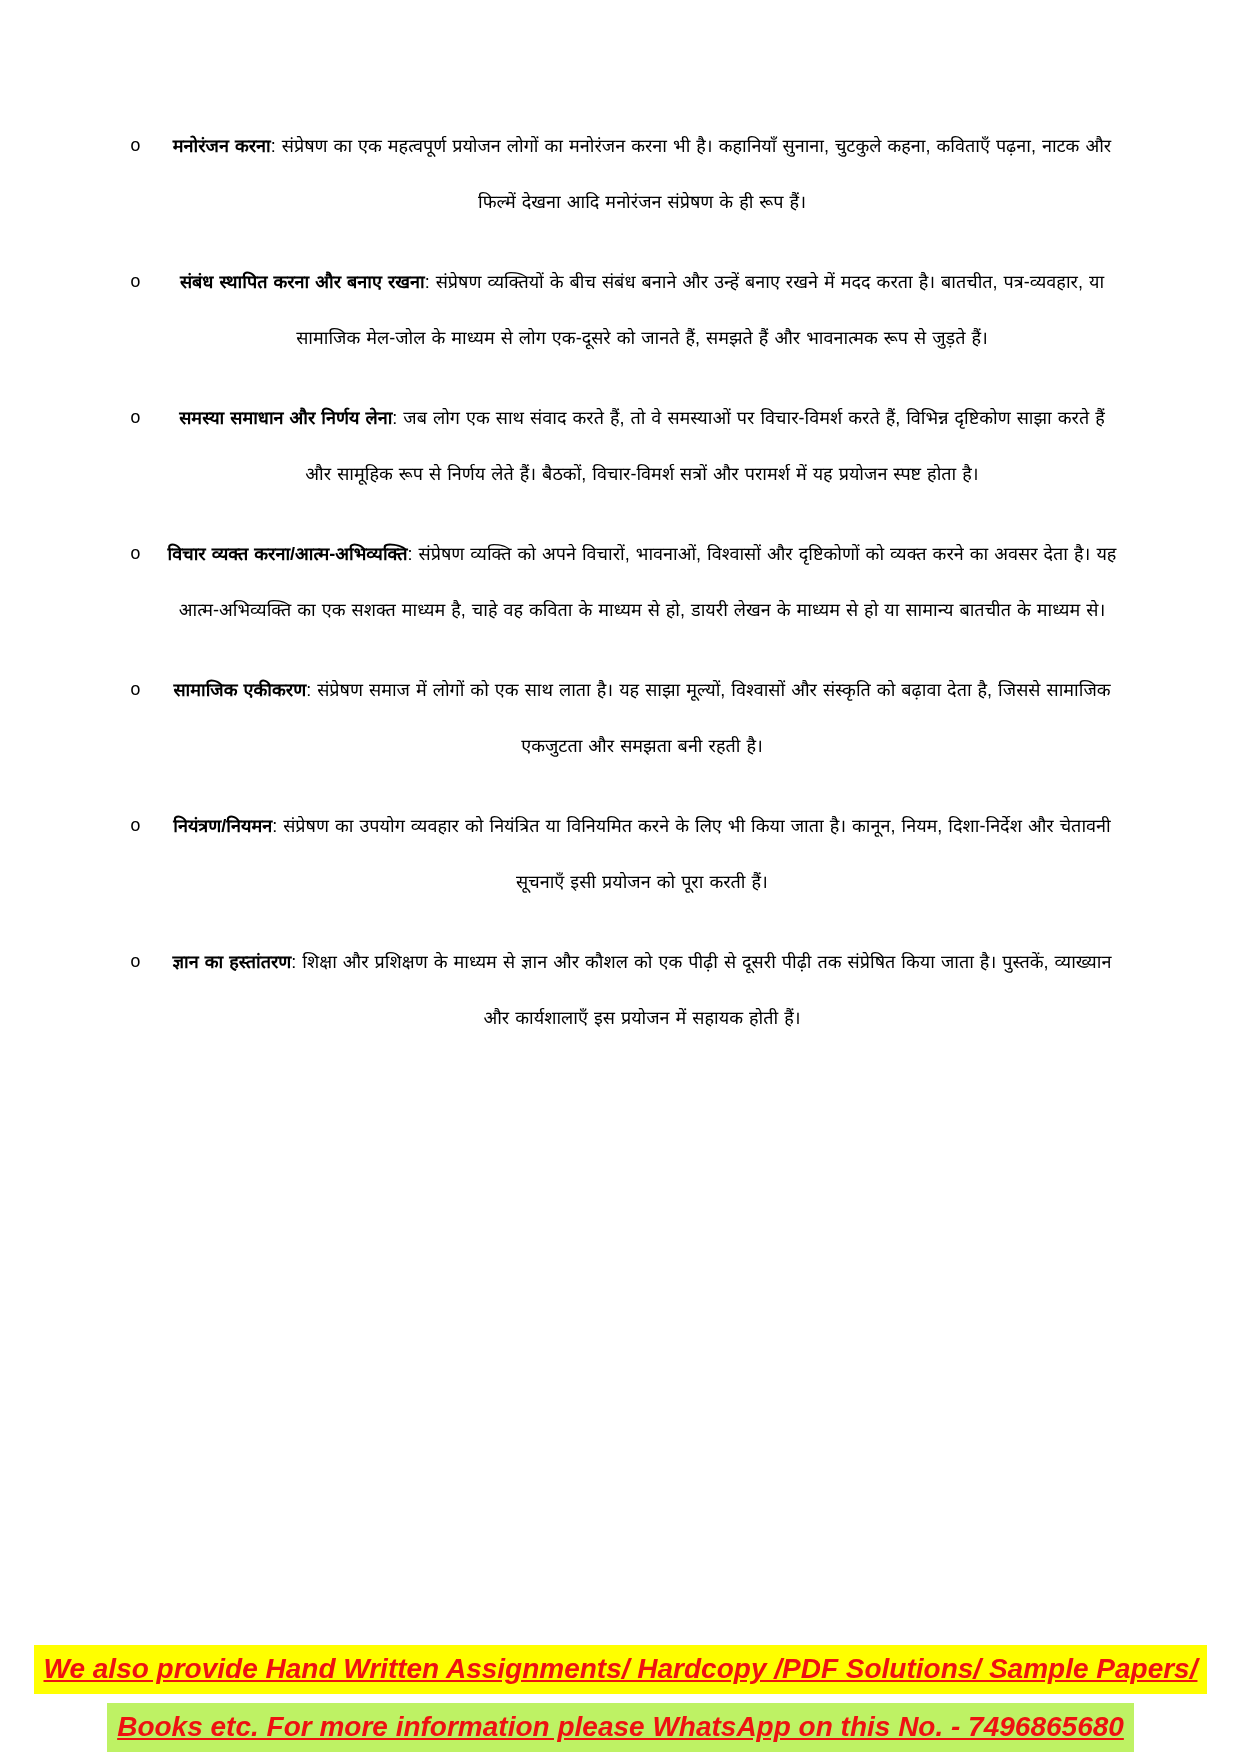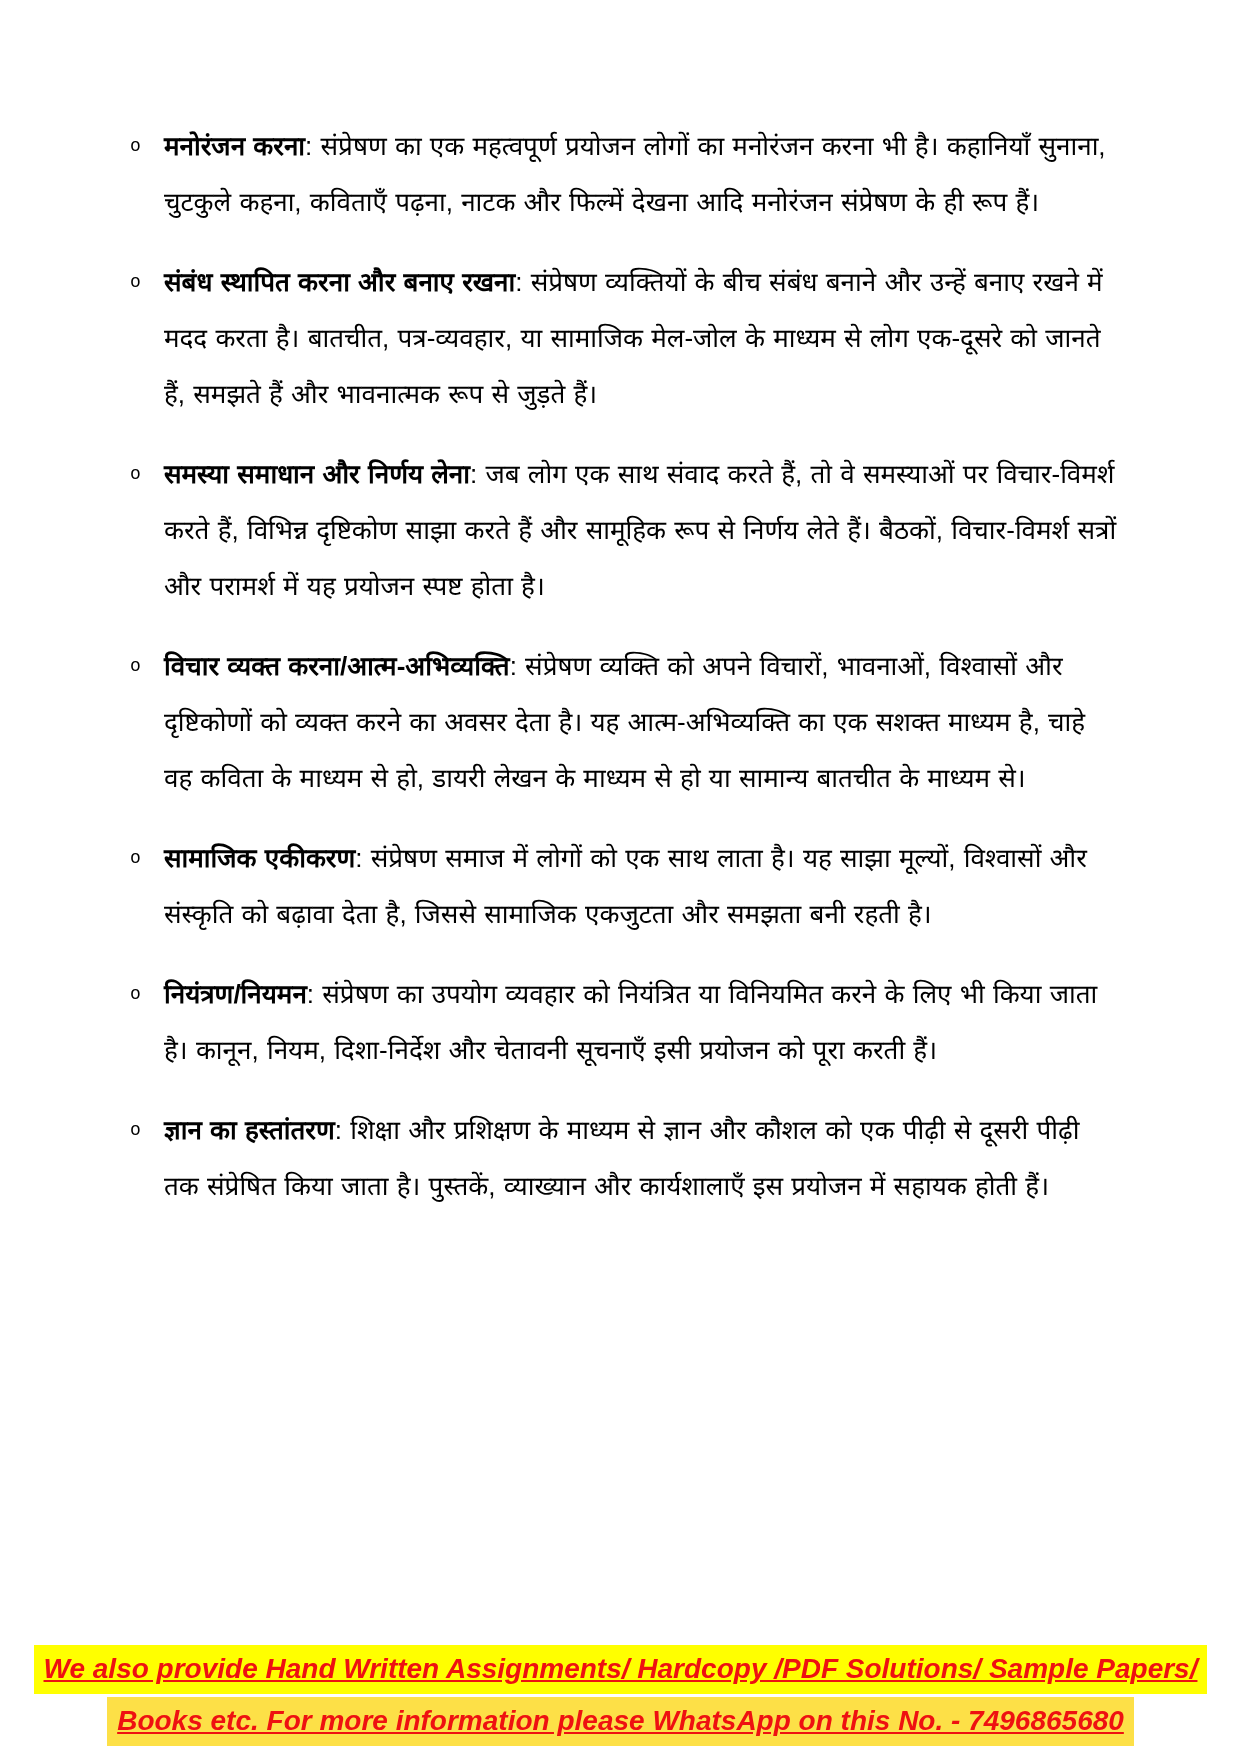--- a/index.html
+++ b/index.html
@@ -37,37 +37,37 @@
     flex: 0 0 34px;
     width: 34px;
     font-family: "Liberation Mono", monospace;
     font-size: 18px;
     line-height: 56px;
     color: #000000;
     user-select: none;
   }
   .item-text {
     flex: 1 1 auto;
-    font-size: 26px;
+    font-size: 18px;
     line-height: 56px;
-    text-align: left;
+    text-align: center;
     word-spacing: 1px;
   }
   .item-heading {
     font-weight: bold;
   }
   .footer {
     position: absolute;
     left: 0;
     top: 1645px;
     width: 1241px;
     text-align: center;
   }
   .footer-line {
-    margin: 0 0 3px 0;
+    margin: 0 0 9px 0;
     line-height: 43px;
   }
   .footer-line span {
     display: inline-block;
     font-family: "Liberation Sans", sans-serif;
     font-size: 28px;
     font-weight: bold;
     font-style: italic;
     text-decoration: underline;
     padding: 2px 10px 4px 10px;
@@ -115,17 +115,17 @@
       <div class="item-text"><span class="item-heading">ज्ञान का हस्तांतरण</span><span>: शिक्षा और प्रशिक्षण के माध्यम से ज्ञान और कौशल को एक पीढ़ी से दूसरी पीढ़ी तक संप्रेषित किया जाता है। पुस्तकें, व्याख्यान और कार्यशालाएँ इस प्रयोजन में सहायक होती हैं।</span></div>
     </div>
 
   </div>
 
   <div class="footer">
     <div class="footer-line">
       <span class="footer-highlight" style="background: rgb(255, 255, 0); color: rgb(238, 17, 17);">We also provide Hand Written Assignments/ Hardcopy /PDF Solutions/ Sample Papers/</span>
     </div>
     <div class="footer-line">
-      <span class="footer-highlight" style="background: #fde047; color: rgb(238, 17, 17);">Books etc. For more information please WhatsApp on this No. - 7496865680</span>
+      <span class="footer-highlight" style="background: #bef264; color: rgb(238, 17, 17);">Books etc. For more information please WhatsApp on this No. - 7496865680</span>
     </div>
   </div>
 
 </div>
 
 </body></html>

